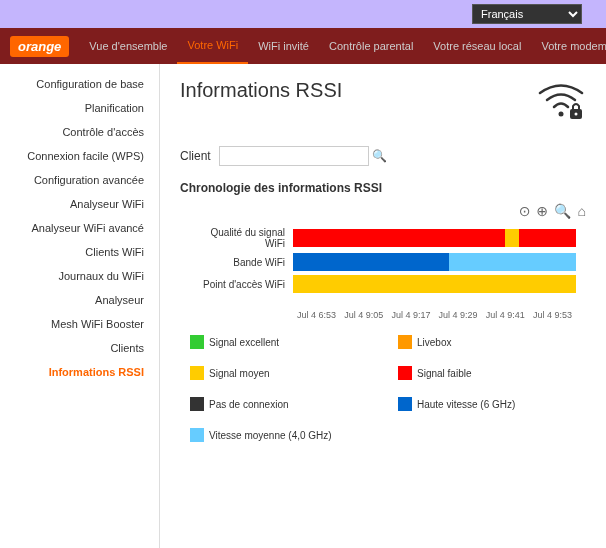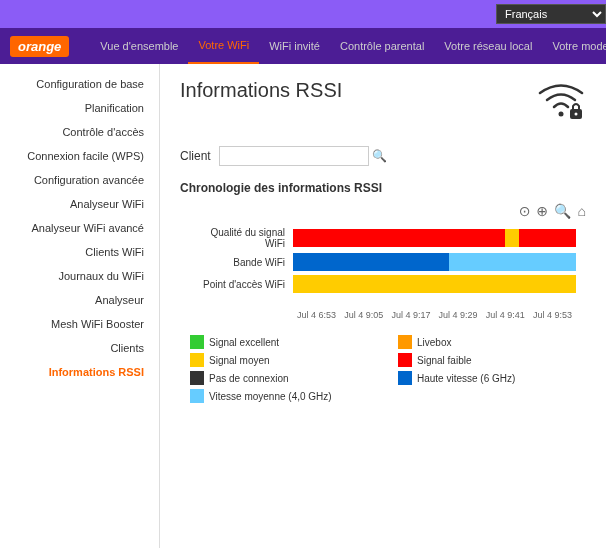--- a/index.html
+++ b/index.html
@@ -1,43 +1,43 @@
 <!DOCTYPE html>
 <html><head>
   <meta charset="utf-8">
   <style>
     * { margin: 0; padding: 0; box-sizing: border-box; }
     body { font-family: Arial, sans-serif; font-size: 12px; background: #f0f0f0; width: 606px; height: 548px; overflow: hidden; }
 
     
     .top-bar {
-      background: #8b5cf6;
+      background: #c4b5fd;
       height: 28px;
       display: flex;
       align-items: center;
       justify-content: flex-end;
-      padding-right: 0;
+      padding-right: 24px;
     }
     .language-select {
       font-size: 11px;
       padding: 2px 4px;
       background: #333;
       color: #fff;
       border: 1px solid #555;
       width: 110px;
     }
 
     
     .header {
-      background: #4c1d95;
+      background: #7f1d1d;
       height: 36px;
       display: flex;
       align-items: center;
       padding: 0 10px;
-      gap: 11px;
+      gap: 0;
     }
     .orange-logo {
       background: #ff6600;
       color: white;
       font-weight: bold;
       font-size: 13px;
       padding: 3px 8px;
       border-radius: 3px;
       margin-right: 10px;
       font-style: italic;
@@ -190,21 +190,21 @@
       font-size: 9px;
       color: #666;
       flex: 1;
       text-align: center;
     }
 
     
     .legend {
       display: grid;
       grid-template-columns: 1fr 1fr;
-      gap: 4px 20px;
+      gap: 17px 20px;
       margin-top: 15px;
       margin-left: 10px;
     }
     .legend-item {
       display: flex;
       align-items: center;
       gap: 5px;
       font-size: 10px;
       color: #333;
     }

